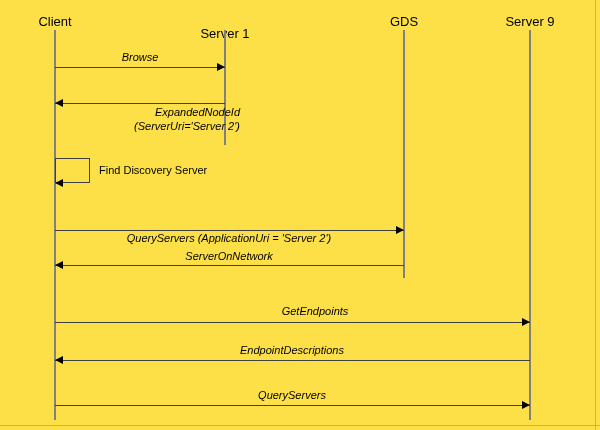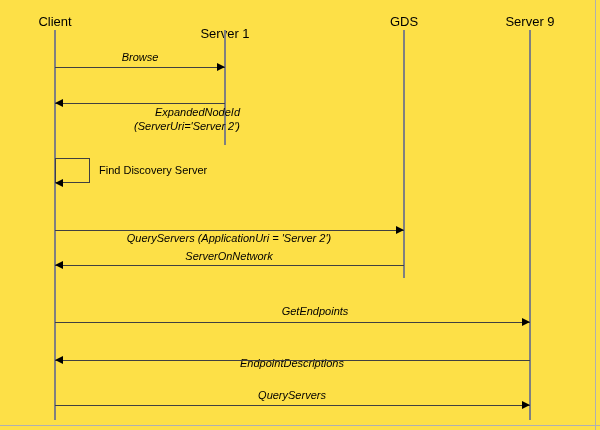--- a/index.html
+++ b/index.html
@@ -134,20 +134,20 @@
   <div class="arrow-head right" style="left:396px; top:226px;"></div>
 
   <div class="msg-label" style="left:229px; top:249px;">ServerOnNetwork</div>
   <div class="msg-line" style="left:55px; top:265px; width:349px;"></div>
   <div class="arrow-head left" style="left:55px; top:261px;"></div>
 
   <div class="msg-label" style="left:292px; top:304px;margin-left:23px;">GetEndpoints</div>
   <div class="msg-line" style="left:55px; top:322px; width:475px;"></div>
   <div class="arrow-head right" style="left:522px; top:318px;"></div>
 
-  <div class="msg-label" style="left:292px; top:356px;">EndpointDescriptions</div>
+  <div class="msg-label" style="left:292px; top:343px;">EndpointDescriptions</div>
   <div class="msg-line" style="left:55px; top:360px; width:475px;"></div>
   <div class="arrow-head left" style="left:55px; top:356px;"></div>
 
   <div class="msg-label" style="left:292px; top:388px;">QueryServers</div>
   <div class="msg-line" style="left:55px; top:405px; width:475px;"></div>
   <div class="arrow-head right" style="left:522px; top:401px;"></div>
 </div>
 
 </body></html>

